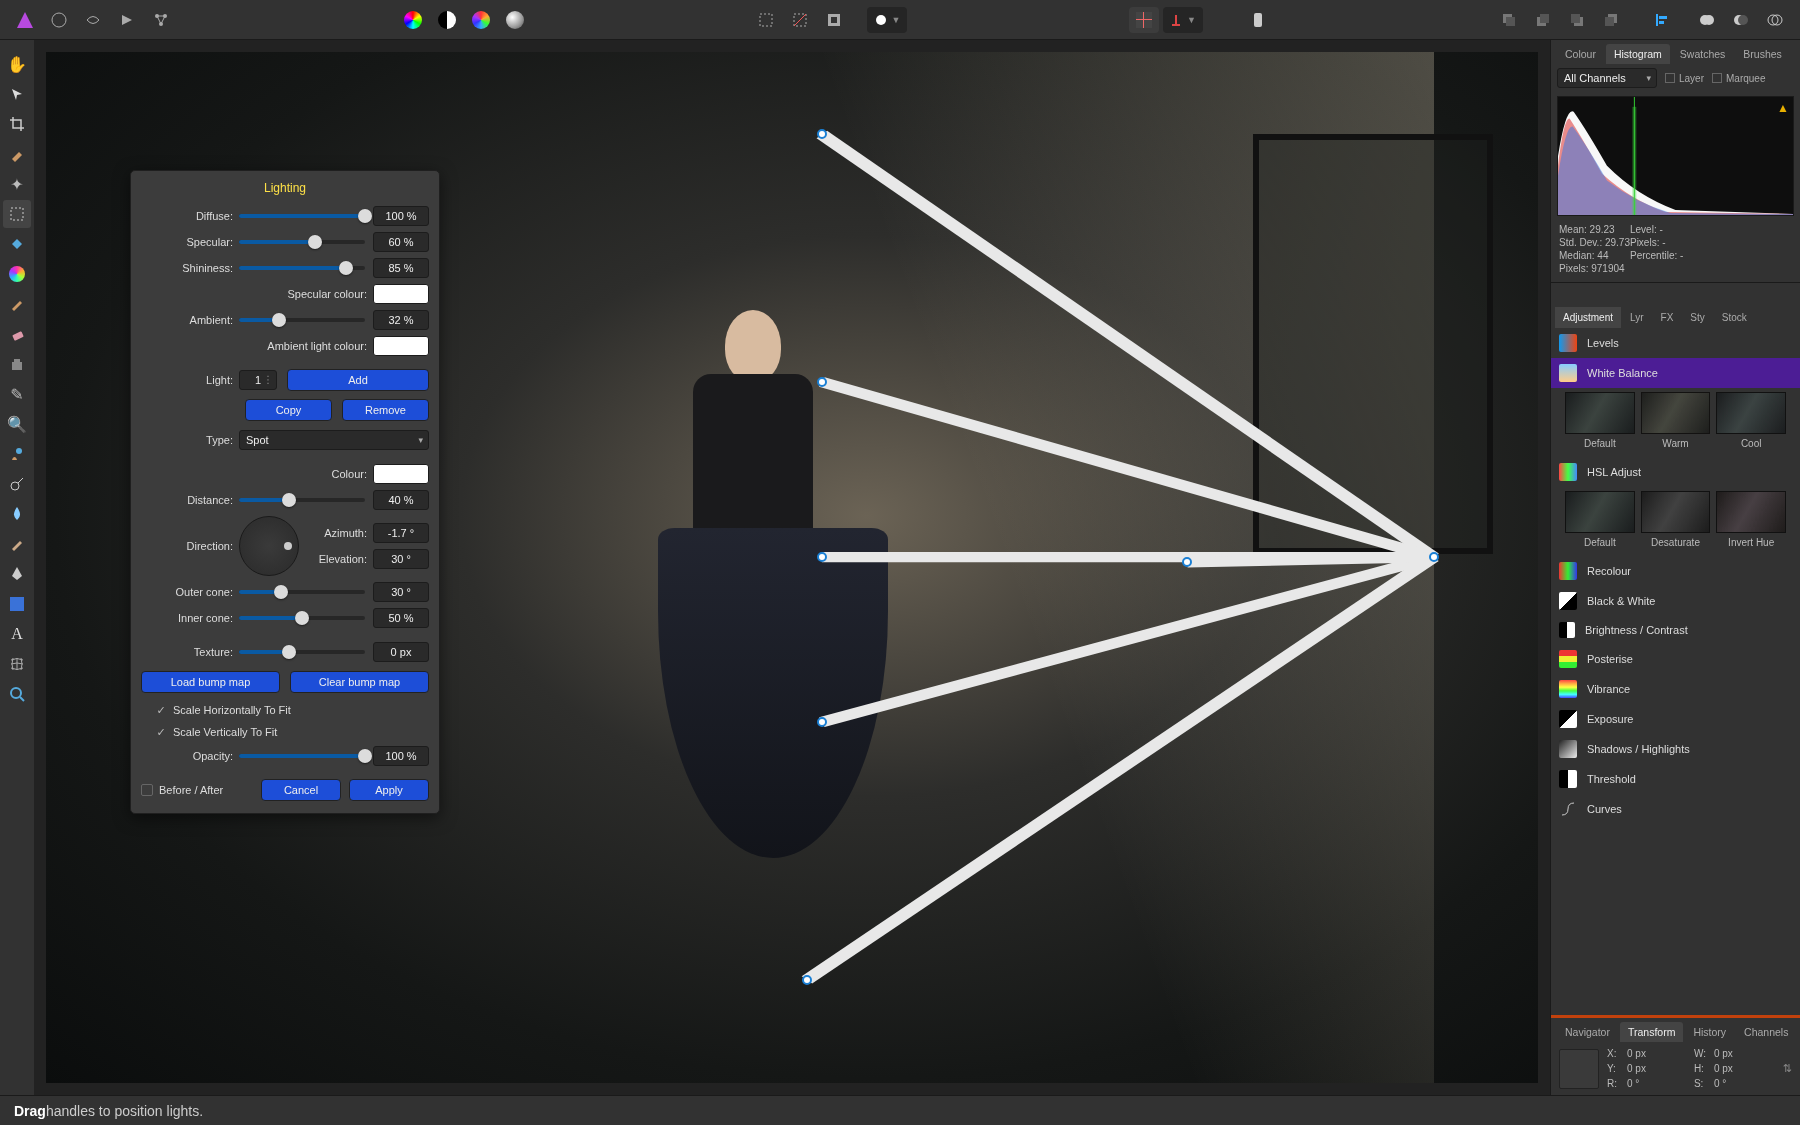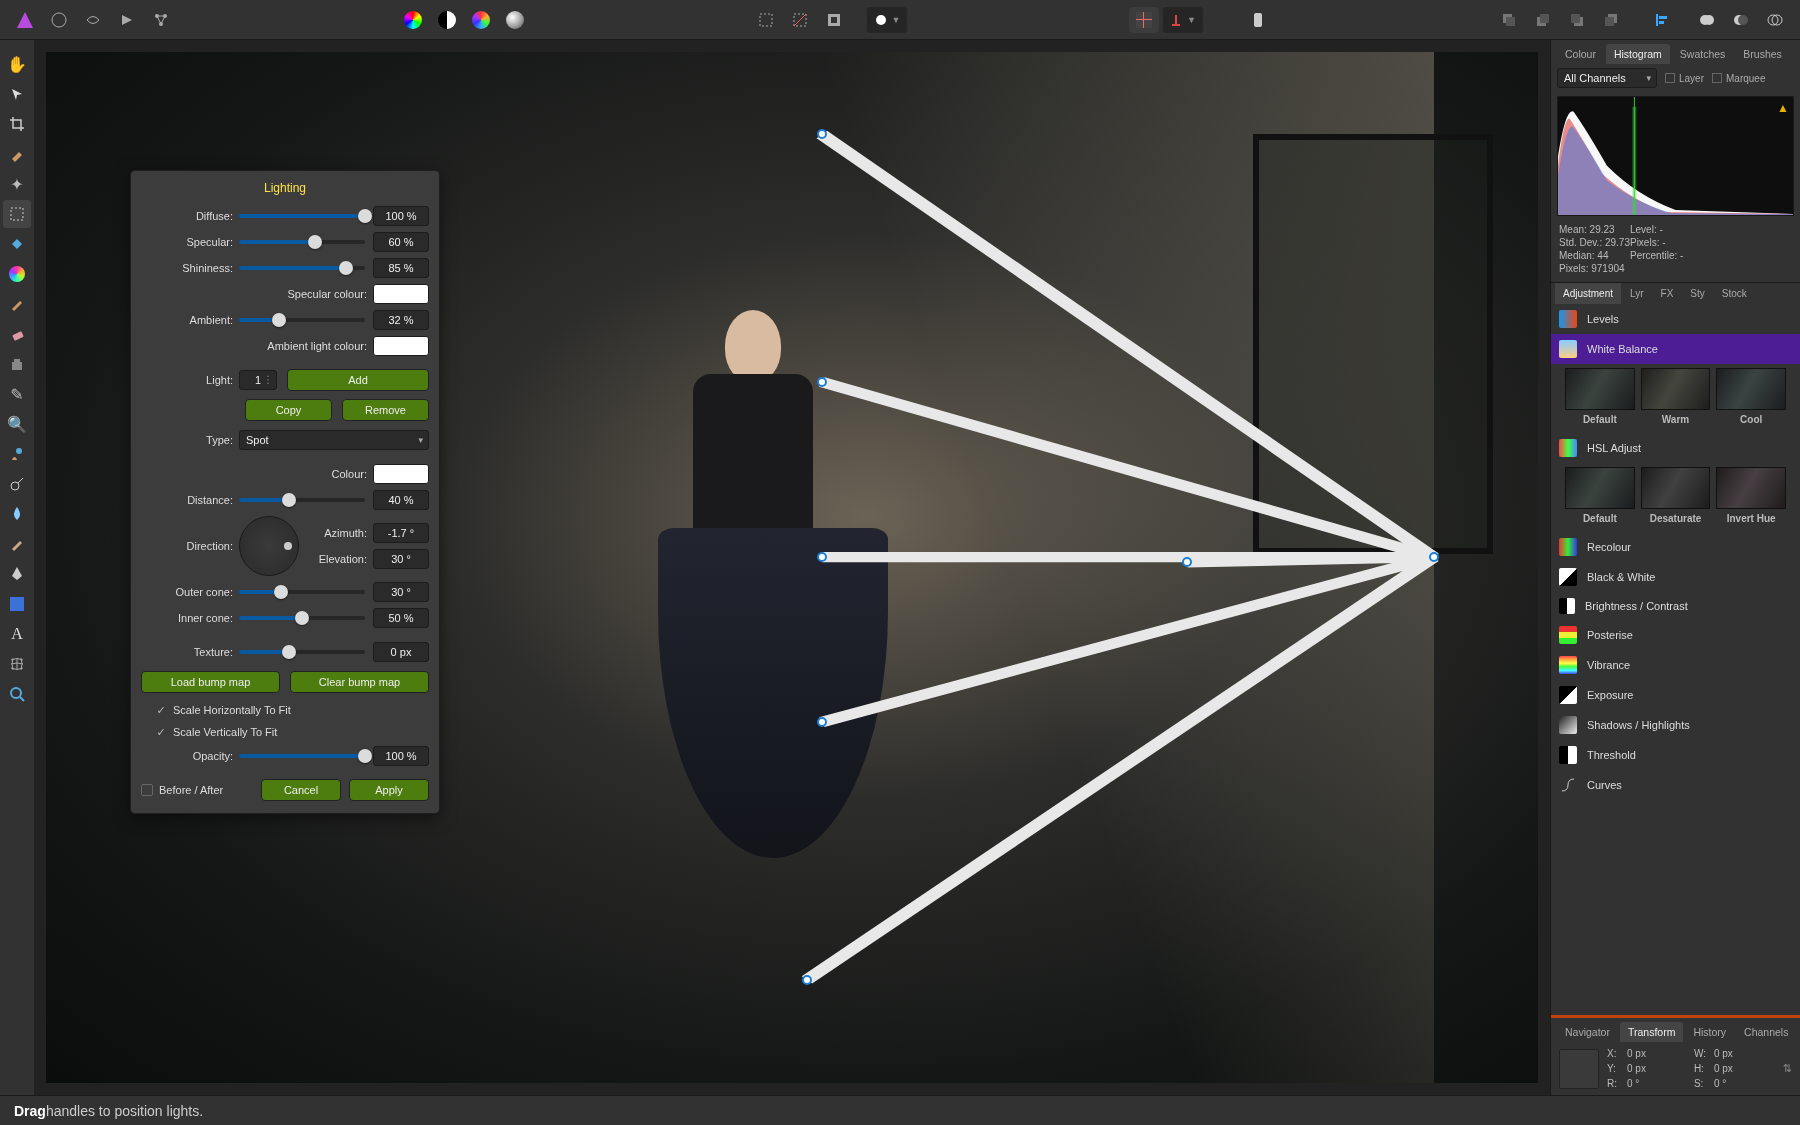--- a/index.html
+++ b/index.html
@@ -35,21 +35,21 @@
 .panel { position:absolute; left:130px; top:170px; width:310px; background:#3c3c3c; border:1px solid #1f1f1f; border-radius:5px; box-shadow:0 4px 16px rgba(0,0,0,.5); color:#ddd; padding:8px 10px 12px; }
 .panel-title { text-align:center; font-size:12px; color:#fde047; padding:2px 0 8px; }
 .row { display:flex; align-items:center; height:26px; }
 .row label { width:98px; text-align:right; padding-right:6px; color:#ddd; font-size:11px; }
 .slider-track { flex:1; height:4px; background:#272727; border-radius:2px; position:relative; margin-right:8px; }
 .slider-fill { position:absolute; left:0; top:0; bottom:0; background:#0a5aa3; border-radius:2px; }
 .slider-thumb { position:absolute; top:50%; width:14px; height:14px; background:#dcdcdc; border-radius:50%; transform:translate(-50%,-50%); box-shadow:0 1px 2px rgba(0,0,0,.5); }
 .valbox { width:56px; height:20px; background:#2a2a2a; border:1px solid #1c1c1c; border-radius:3px; color:#eee; text-align:center; font-size:11px; line-height:18px; }
 .swatch { width:56px; height:20px; background:#fff; border:1px solid #1c1c1c; border-radius:3px; }
 .btnrow { display:flex; justify-content:flex-end; gap:10px; margin:6px 0; }
-.btn { min-width:80px; height:22px; background:#4d7c0f; border:1px solid #222; border-radius:4px; color:#eee; font-size:11px; display:flex; align-items:center; justify-content:center; }
+.btn { min-width:80px; height:22px; background:#1d4ed8; border:1px solid #222; border-radius:4px; color:#eee; font-size:11px; display:flex; align-items:center; justify-content:center; }
 .btn-wide { flex:1; }
 .stepper { width:38px; height:20px; background:#2a2a2a; border:1px solid #1c1c1c; border-radius:3px; color:#eee; text-align:center; line-height:18px; position:relative; }
 .stepper::after { content:"⋮"; position:absolute; right:3px; top:0; color:#888; font-size:10px; }
 .select { flex:1; height:20px; background:#2a2a2a; border:1px solid #1c1c1c; border-radius:3px; color:#eee; padding:0 6px; line-height:18px; position:relative; }
 .select::after { content:"▾"; position:absolute; right:5px; top:0; color:#aaa; font-size:9px; }
 .dial { width:60px; height:60px; border-radius:50%; background:radial-gradient(circle at 50% 50%, #3a3a3a, #2a2a2a); border:1px solid #1a1a1a; position:relative; }
 .dial::after { content:""; position:absolute; width:8px; height:8px; background:#ccc; border-radius:50%; right:6px; top:50%; transform:translateY(-50%); }
 .panel-spacer { height:8px; }
 .check { display:flex; align-items:center; gap:6px; padding-left:14px; height:22px; }
 .check .box { width:12px; height:12px; display:flex; align-items:center; justify-content:center; color:#bbb; font-size:11px; }
@@ -65,28 +65,28 @@
 .hist-ctrl { display:flex; align-items:center; padding:4px 6px; gap:8px; }
 .hist-ctrl .select { flex:none; width:100px; }
 .hist-chk { display:flex; align-items:center; gap:4px; font-size:10px; color:#aaa; }
 .histogram { margin:4px 6px; height:120px; background:#0e0e0e; position:relative; border:1px solid #1a1a1a; }
 .hist-svg { width:100%; height:100%; }
 .hist-warn { position:absolute; right:4px; top:4px; color:#e8b000; font-size:12px; }
 .hist-stats { display:flex; padding:4px 8px 8px; font-size:10px; color:#bbb; }
 .hist-stats .col { display:flex; flex-direction:column; gap:2px; }
 
 .adj-tabbar { display:flex; gap:1px; padding:0 4px; border-top:1px solid #1a1a1a; }
-.adj-tab { padding:5px 8px; font-size:10px; color:#aaa; }
+.adj-tab { padding:5px 8px; font-size:10px; color:#aaa;margin-top:24px; }
 .adj-tab.active { background:#444; color:#eee; }
 
 .adj-list { flex:1; overflow-y:auto; }
 .adj-item { display:flex; align-items:center; gap:10px; padding:6px 8px; font-size:11px; color:#ddd; }
 .adj-item .icon { width:18px; height:18px; border-radius:2px; display:flex;align-items:center;justify-content:center; }
 .adj-item.selected { background:#4c1d95; }
-.presets { display:flex; gap:6px; padding:4px 14px 8px;font-weight:bold; }
+.presets { display:flex; gap:6px; padding:4px 14px 8px; }
 .preset { flex:1; display:flex; flex-direction:column; align-items:center; gap:4px; }
 .preset .thumb { width:100%; height:42px; background:linear-gradient(120deg,#1a1d1e,#3b433f 45%,#1a1d1e); border:1px solid #111; }
 .preset .lbl { font-size:10px; color:#bbb; }
 
 .bottom-tabs { border-top:3px solid #c2410c; }
 
 
 .status-bar { position:absolute; left:0; right:0; bottom:0; height:30px; background:#323232; border-top:1px solid #1a1a1a; display:flex; align-items:center; padding:0 14px; color:#ccc; font-size:14px; }
 .status-bar b { color:#fff; }
 

